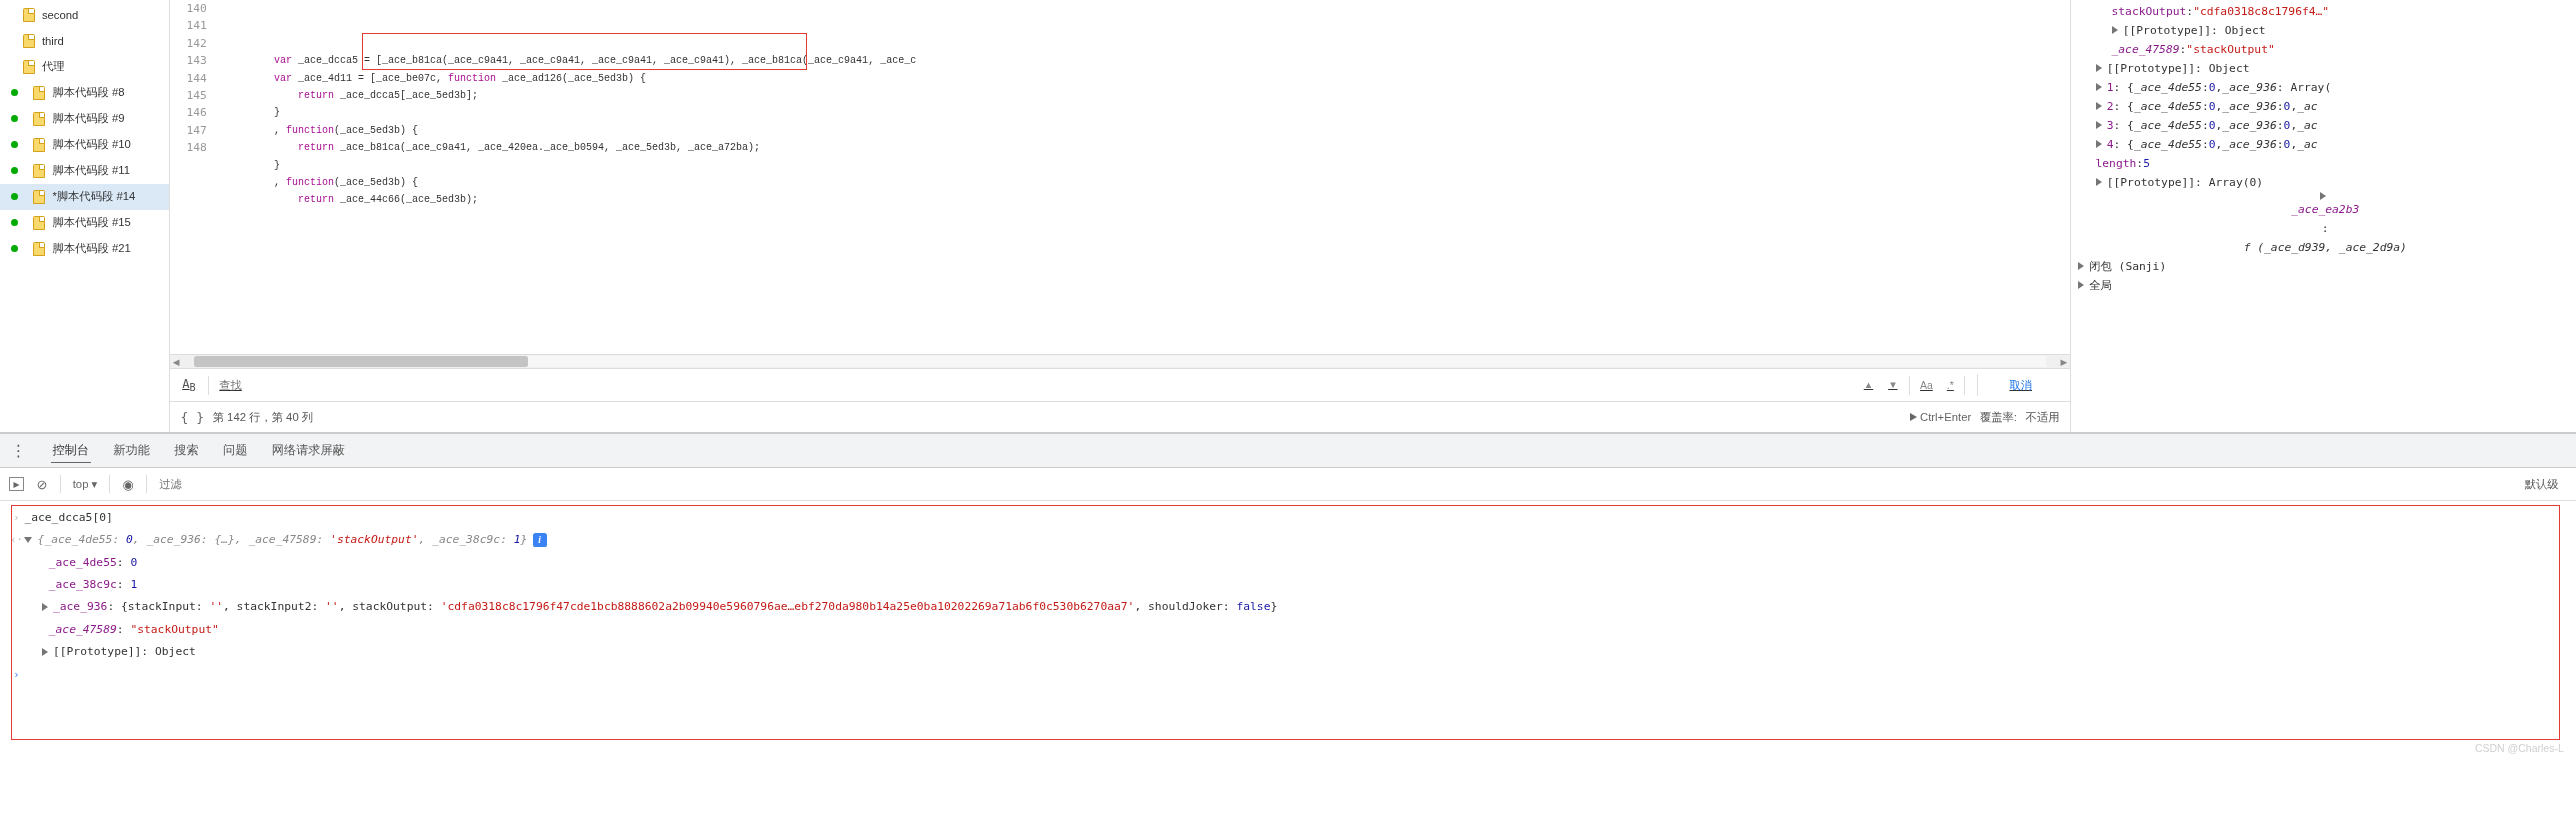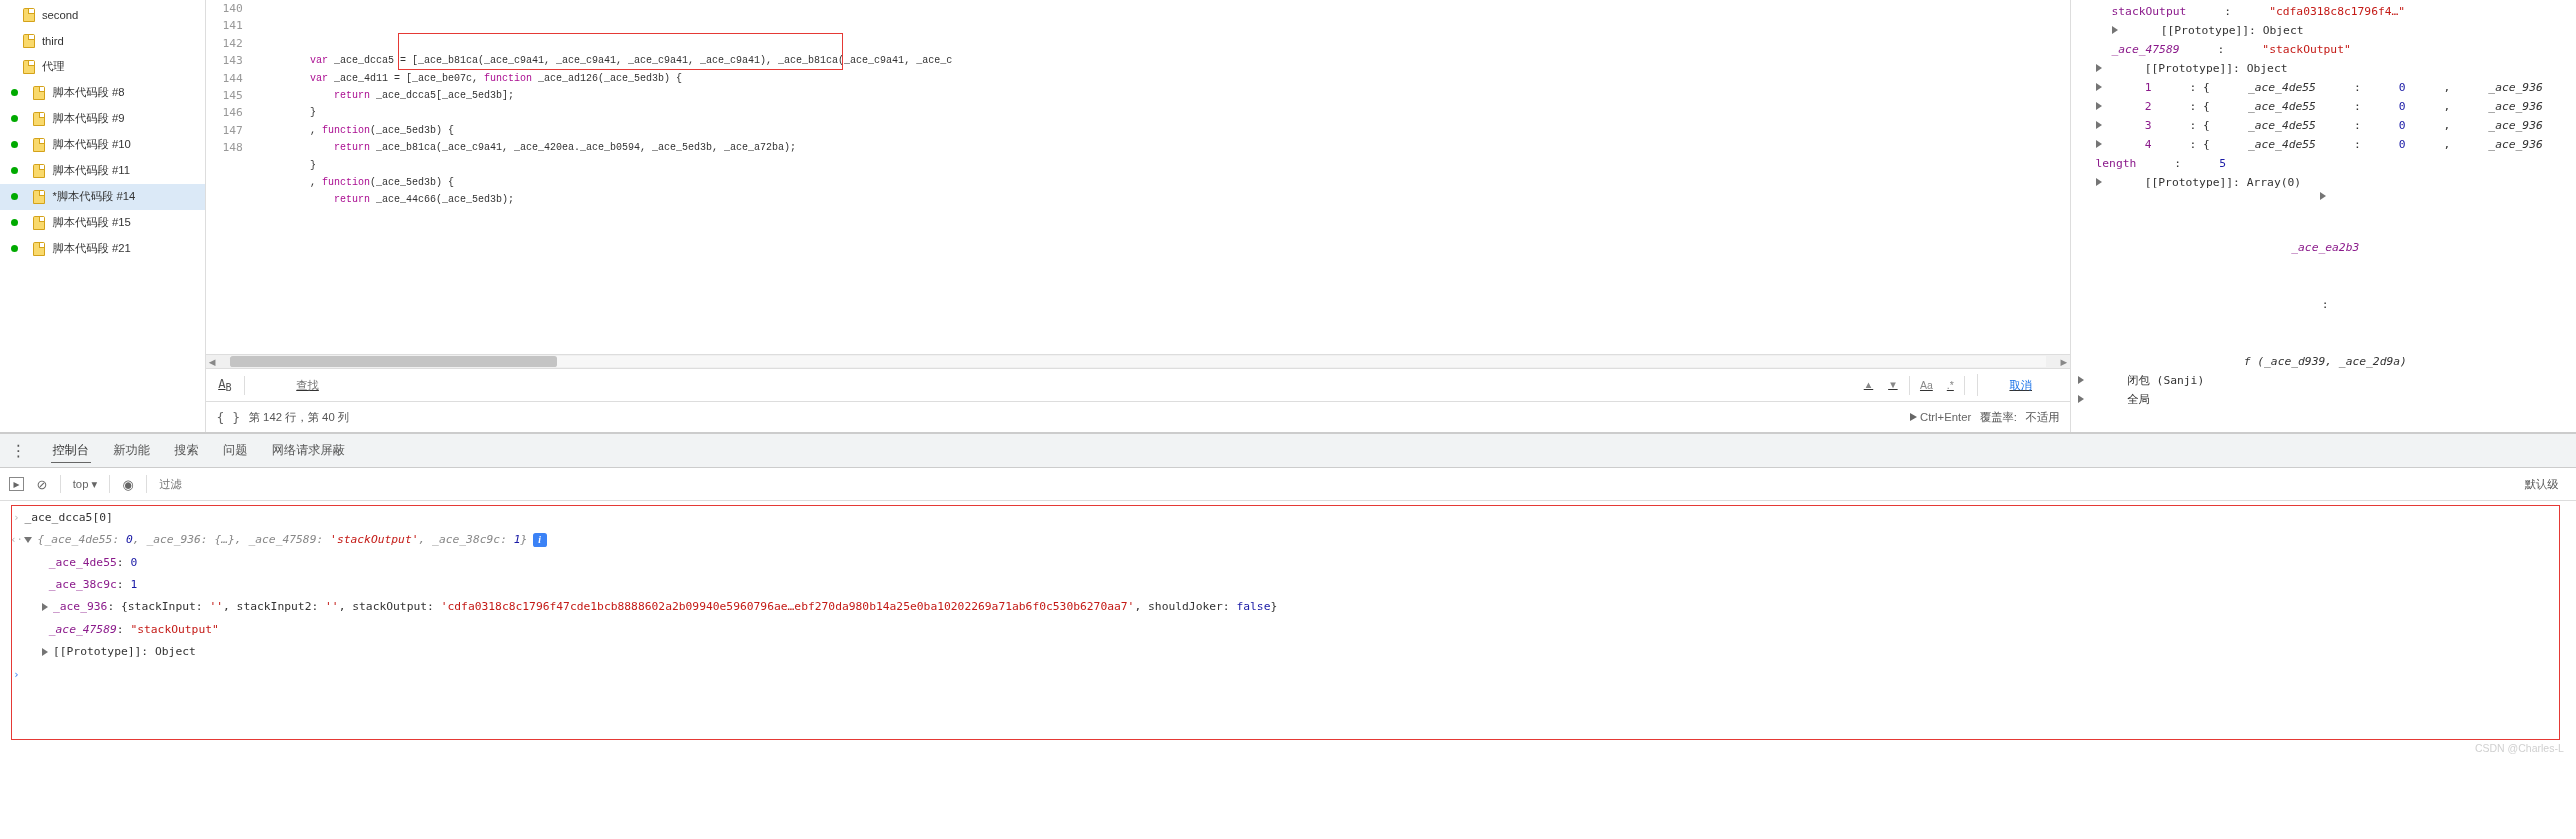--- a/index.html
+++ b/index.html
@@ -7,21 +7,21 @@
   font-family: "Segoe UI", Tahoma, "Microsoft YaHei", sans-serif;
   font-size: 10.5px;
   color: #333;
   background: #fff;
   overflow: hidden;
   width: 2576px;
   height: 840px;
 }
 .top-panel { display: flex; height: 433px; border-bottom: 0.9px solid #ccc; }
 .file-tree {
-  width: 206px;
+  width: 170px;
   border-right: 0.9px solid #ddd;
   overflow: hidden;
   background: #fff;
   padding-top: 1.7px;
 }
 .tree-item {
   display: flex; align-items: center;
   padding: 3.5px 7px 3.5px 21px;
   height: 26px;
   cursor: pointer;
@@ -92,21 +92,21 @@
 .hscroll .arrow { width: 12.2px; text-align: center; color: #888; font-size: 8.7px; cursor: pointer; }
 
 .find-bar {
   display: flex; align-items: center; height: 33px;
   border-top: 0.9px solid #ddd; padding: 0 7px; gap: 7px; text-decoration: underline;
 }
 .find-bar .ab-ico { font-family: Consolas, monospace; font-size: 12.2px; color: #555; padding: 0 5.2px; }
 .find-bar .sep { width: 0.9px; height: 19px; background: #ddd; }
 .find-bar input {
   flex: 1; border: none; outline: none; font-size: 11.3px;
-  padding: 3.5px; color: #999; margin-left: 41px;
+  padding: 3.5px; color: #999;
 }
 .find-bar .nav-btn { width: 17.4px; height: 17.4px; color: #888; cursor: pointer; text-align: center; font-size: 9.6px; line-height: 17.4px; }
 .find-bar .opt { font-size: 10.5px; color: #888; padding: 0 3.5px; cursor: pointer; }
 .find-bar .cancel {
   color: #1a73e8; padding: 3.5px 31px; cursor: pointer;
   font-size: 11.3px; border-left: 0.9px solid #ddd; margin-left: 5.2px;
 }
 
 .status-bar {
   display: flex; align-items: center; height: 31px;
@@ -118,21 +118,21 @@
 .status-bar .run { color: #666; display: flex; align-items: center; gap: 3.5px; }
 .status-bar .tri { display:inline-block; width:0;height:0;border-left:7px solid #666;border-top:4.4px solid transparent;border-bottom:4.4px solid transparent; }
 
 .right-panel {
   width: 506px; border-left: 0.9px solid #ddd;
   font-family: Consolas, Menlo, monospace;
   font-size: 11.3px; line-height: 19px;
   padding: 1.7px 3.5px; overflow: hidden;
   color: #333; white-space: nowrap;
 }
-.right-panel .row { display: flex; align-items: center; padding-left: 21px; gap: 38px; }
+.right-panel .row { display: flex; align-items: center; padding-left: 21px; }
 .right-panel .row.l1 { padding-left: 37px; }
 .right-panel .row.l0 { padding-left: 10.5px; }
 .right-panel .tri-r {
   display: inline-block; width: 0; height: 0;
   border-left: 6.1px solid #757575; border-top: 4.4px solid transparent; border-bottom: 4.4px solid transparent;
   margin-right: 5.2px; flex-shrink: 0;
 }
 .pk { color: #8b1a8b; } 
 .ik { font-style: italic; color: #8b1a8b; }
 .num { color: #1a1aa6; }

